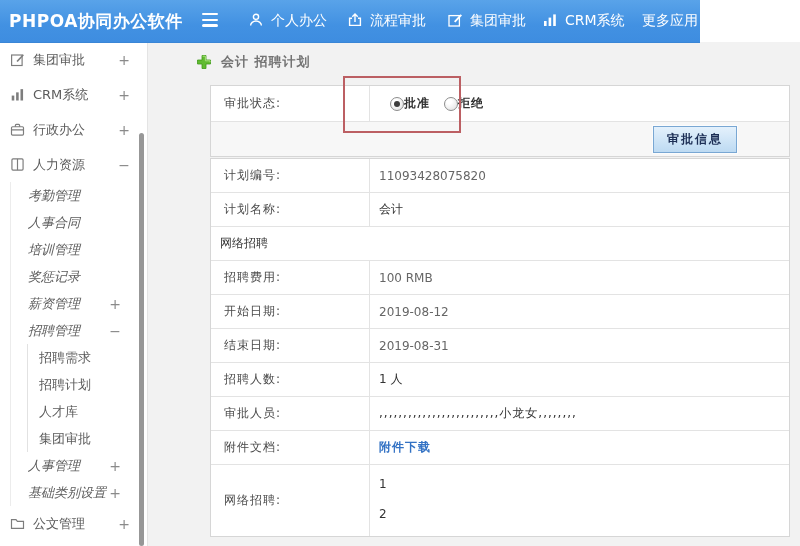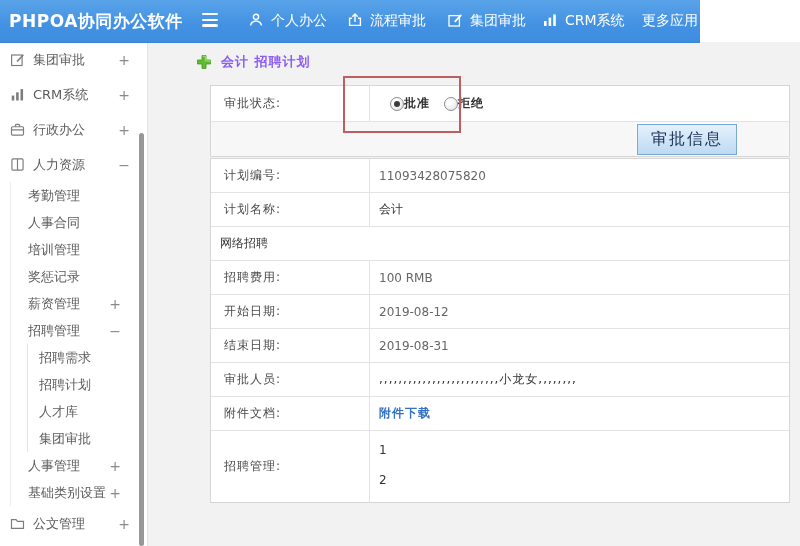--- a/index.html
+++ b/index.html
@@ -20,51 +20,51 @@
     color:#fff;font-size:14px;cursor:pointer;white-space:nowrap;}
   .caret{width:0;height:0;border-left:5px solid transparent;border-right:5px solid transparent;
     border-top:6px solid #fff;margin-left:6px;}
   
   .sidebar{position:absolute;left:0;top:42px;width:147px;height:504px;background:#fff;
     border-right:1px solid #e4e4e4;overflow:hidden;}
   .sb-item{position:relative;display:flex;align-items:center;color:#5b5b5b;font-size:13px;cursor:pointer;}
   .lv1{height:35px;padding-left:10px;}
   .lv1 .sb-ico{width:15px;height:15px;margin-right:8px;color:#7d7d7d;flex:0 0 15px;}
   .group-hr{border-left:1px solid #ececec;margin-left:10px;}
-  .lv2{height:27px;padding-left:17px;}
+  .lv2{height:27px;padding-left:17px;font-style:italic;}
   .lv3-wrap{border-left:1px solid #e2e2e2;margin-left:16px;}
   .lv3{height:27px;padding-left:11px;}
   .expand{position:absolute;color:#8a8a8a;font-size:14px;top:50%;transform:translateY(-50%);}
   .lv1 .expand{right:17px;}
   .lv2 .expand{right:26px;}
   .sb-scroll{position:absolute;right:3px;top:91px;bottom:0;width:5px;background:#979797;border-radius:3px;}
   
   .content{position:absolute;left:148px;top:42px;width:652px;height:504px;background:#f2f2f2;}
   .page-title{position:absolute;left:48px;top:11px;display:flex;align-items:center;gap:9px;}
-  .page-title .txt{font-size:13px;font-weight:bold;color:#8b5cf6;letter-spacing:1px;text-align:right;}
+  .page-title .txt{font-size:13px;font-weight:bold;color:#737373;letter-spacing:1px;text-align:right;}
   .plus-ico{width:16px;height:16px;}
   .tbl{position:absolute;left:62px;width:578px;background:#fff;border:1px solid #d6d6d6;}
   .tbl1{top:43px;}
   .tbl2{top:116px;}
   .row{display:flex;border-bottom:1px solid #e3e3e3;min-height:33px;align-items:stretch;}
   .tbl2 .row:last-child{border-bottom:none;height:71px;}
   .cell-l{flex:0 0 145px;border-right:1px solid #e3e3e3;display:flex;align-items:center;
     padding-left:13px;font-size:12px;color:#4a4a4a;letter-spacing:1px;}
   .cell-v{flex:1;display:flex;align-items:center;padding-left:9px;font-size:12px;color:#333;}
   .row-status{height:35px;}
   .row-toolbar{height:34px;background:#f7f7f7;border-bottom:none;display:flex;
     align-items:center;justify-content:flex-end;padding-right:52px;}
   .muted{color:#666;}
   .radio-group{display:flex;align-items:center;gap:0;padding-left:11px;}
   .radio{width:12px;height:12px;border-radius:50%;border:1px solid #8d8d8d;
     background:radial-gradient(circle at 35% 30%,#fff 20%,#e2e2e2 90%);position:relative;flex:0 0 12px;cursor:pointer;}
   .radio.checked::after{content:'';position:absolute;left:3px;top:3px;width:6px;height:6px;border-radius:50%;background:#3c3c3c;}
   .radio-label{font-size:12px;font-weight:bold;color:#333;margin-right:14px;letter-spacing:1px;}
   .btn{background:linear-gradient(180deg,#e4f1fc 0%,#bddaf2 100%);border:1px solid #79a7d3;
-    box-shadow:0 0 0 1px #fcfcfc;color:#1c2e55;font-weight:normal;font-size:16px;
+    box-shadow:0 0 0 1px #fcfcfc;color:#1c2e55;font-weight:bold;font-size:12px;
     padding:4px 13px;letter-spacing:2px;cursor:pointer;font-family:inherit;}
   .red-box{position:absolute;left:195px;top:34px;width:114px;height:53px;
     border:2px solid #bc5f63;z-index:6;pointer-events:none;}
   .link{color:#3372c4;font-weight:bold;cursor:pointer;text-decoration:none;letter-spacing:1px;}
   .cell-v.multi{flex-direction:column;align-items:flex-start;justify-content:flex-start;padding-top:12px;gap:16px;}
   .commas{letter-spacing:1px;color:#333;}
 </style>
 </head>
 <body>
 
@@ -283,31 +283,35 @@
     </div>
     <div class="row">
       <div class="cell-l">开始日期:</div>
       <div class="cell-v muted">2019-08-12</div>
     </div>
     <div class="row">
       <div class="cell-l">结束日期:</div>
       <div class="cell-v muted">2019-08-31</div>
     </div>
     <div class="row">
+      <div class="cell-l">招聘人数:</div>
+      <div class="cell-v">1 人</div>
+    </div>
+    <div class="row">
       <div class="cell-l">审批人员:</div>
       <div class="cell-v commas">,,,,,,,,,,,,,,,,,,,,,,,,,小龙女,,,,,,,,</div>
     </div>
     <div class="row">
       <div class="cell-l">附件文档:</div>
       <div class="cell-v">
         <a class="link">附件下载</a>
       </div>
     </div>
     <div class="row">
-      <div class="cell-l">招聘管理:</div>
+      <div class="cell-l">网络招聘:</div>
       <div class="cell-v multi">
         <span>1</span>
         <span>2</span>
       </div>
     </div>
   </div>
 
 </div>
 
 </body></html>

